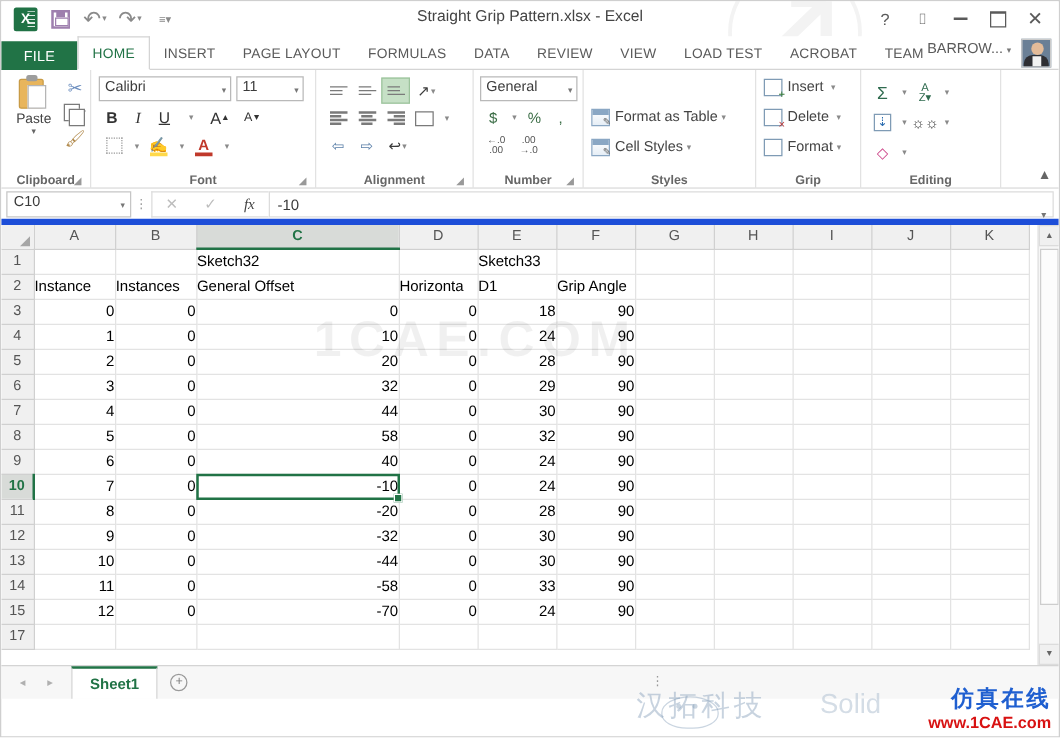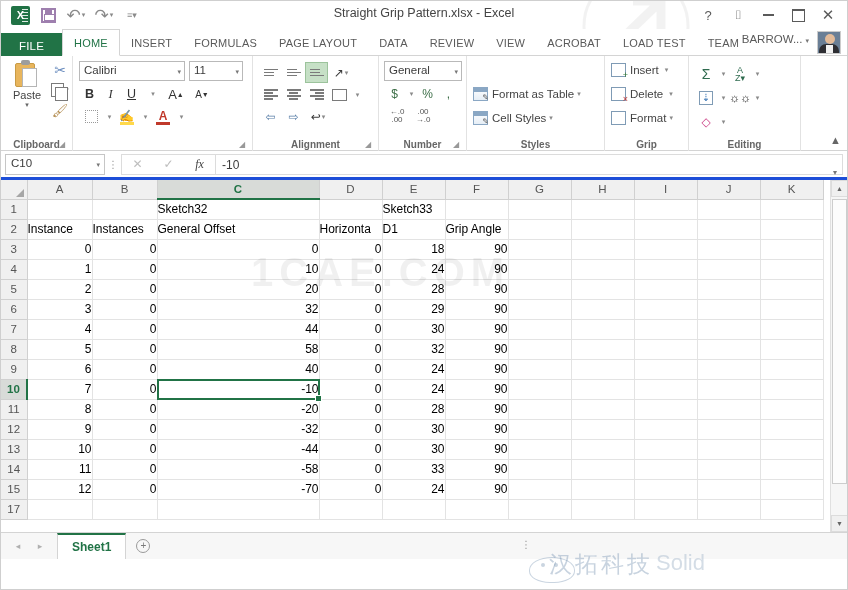--- a/index.html
+++ b/index.html
@@ -123,21 +123,21 @@
   .erow { position:absolute; left:6px; display:flex; align-items:center; }
   .erow .b { height:21px; display:flex; align-items:center; justify-content:center; }
   .sigma { font-size:14px; color:#2f6b4f; }
   .sortic { font-size:9px; color:#2f6b4f; line-height:8px; text-align:center; }
   .fillarrow { width:14px; height:14px; border:1px solid #7f9bb5; color:#2b6cb0; font-size:10px; display:flex; align-items:center; justify-content:center;}
   .binoc { font-size:12px; color:#333; }
   .eraser { font-size:12px; color:#c48; }
   .ribcollapse { position:absolute; right:6px; bottom:4px; font-size:11px; color:#666; }
 
   
-  .fbar { position:relative; height:29px; background:#fff; border-bottom:3px solid #1d4ed8; display:flex; align-items:center; padding:0 4px; }
+  .fbar { position:relative; height:29px; background:#fff; border-bottom:5px solid #1d4ed8; display:flex; align-items:center; padding:0 4px; }
   .namebox { width:100px; height:21px; border:1px solid #c6c6c6; background:#fff; font-size:11.5px; padding:2px 16px 0 5px; position:relative; }
   .namebox .selcaret { right:4px; top:6px; }
   .fb-dots { width:16px; text-align:center; color:#999; font-size:10px; letter-spacing:0; }
   .fb-icons { display:flex; align-items:center; height:21px; border:1px solid #dcdcdc; border-right:none; background:#fff; }
   .fb-icons div { width:31px; text-align:center; font-size:12px; color:#bdbdbd; }
   .fb-icons .fx { color:#444; font-style:italic; font-family:"Liberation Serif", serif; font-size:12px; }
   .fbinput { flex:1; height:21px; border:1px solid #dcdcdc; background:#fff; font-size:12px; padding:3px 18px 0 6px; position:relative; }
   .fb-expand { position:absolute; right:5px; top:13px; font-size:8px; color:#777; }
 
   
@@ -176,21 +176,21 @@
   .navarrows { display:flex; align-items:center; height:26px; padding:0 6px; }
   .navarrows div { width:22px; text-align:center; font-size:9px; color:#b0b0b0; }
   .sheettab { height:26px; line-height:25px; padding:0 14px; font-size:12px; font-weight:bold; color:#217346;
               background:#fff; border:1px solid #d4d4d4; border-top:2px solid #217346; border-bottom:none; }
   .addsheet { width:34px; height:26px; display:flex; align-items:center; justify-content:center; color:#7a7a7a; font-size:13px; }
   .addsheet span { width:14px; height:14px; border:1px solid #9a9a9a; border-radius:50%; display:flex;
                    align-items:center; justify-content:center; font-size:10px; line-height:10px; }
   .bottom-dots { position:absolute; left:520px; top:6px; color:#999; font-size:10px; }
 
   
-  .wm-cn { position:absolute; left:548px; top:548px; font-size:23px; color:#7d98b5; opacity:.42; letter-spacing:3px;
+  .wm-cn { position:absolute; left:508px; top:548px; font-size:23px; color:#7d98b5; opacity:.42; letter-spacing:3px;
            font-family:"DejaVu Sans", sans-serif; pointer-events:none; white-space:nowrap; }
   .wm-solid { position:absolute; left:655px; top:549px; font-size:22px; color:#b9c7d6; opacity:.6; pointer-events:none; }
   .wm-blue { position:absolute; right:6px; top:546px; text-align:right; pointer-events:none; }
   .wm-blue .l1 { font-size:18px; font-weight:bold; color:#1f5fd0; letter-spacing:2px; font-family:"DejaVu Sans", sans-serif; }
   .wm-blue .l2 { font-size:13px; font-weight:bold; color:#d81212; letter-spacing:0px; margin-top:-1px; }
   .wm-face { position:absolute; left:528px; top:556px; width:46px; height:26px; border:1.5px solid #9fb3c8;
              border-radius:50% 50% 45% 45%; opacity:.55; pointer-events:none; }
   .wm-face:before { content:""; position:absolute; left:11px; top:5px; width:4px; height:4px; border-radius:50%; background:#9fb3c8; }
   .wm-face:after { content:""; position:absolute; left:24px; top:5px; width:4px; height:4px; border-radius:50%; background:#9fb3c8; }
 </style>
@@ -242,27 +242,27 @@
           <span style="font-size:15px">✕</span>
         </div>
     </div>
   </div>
 
   <div class="tabbar">
     <div class="tabs">
       <div class="tab file">FILE</div>
       <div class="tab active">HOME</div>
       <div class="tab">INSERT</div>
+      <div class="tab">PAGE LAYOUT</div>
       <div class="tab">FORMULAS</div>
-      <div class="tab">PAGE LAYOUT</div>
       <div class="tab">DATA</div>
       <div class="tab">REVIEW</div>
       <div class="tab">VIEW</div>
+      <div class="tab">LOAD TEST</div>
       <div class="tab">ACROBAT</div>
-      <div class="tab">LOAD TEST</div>
       <div class="tab">TEAM</div>
     </div>
     <div class="userchip">
       <span>BARROW...</span><span class="cv">▾</span>
     </div>
     <div class="avatar">
       <div class="body"></div>
         <div class="shirt"></div>
         <div class="head"></div>
     </div>
@@ -336,20 +336,21 @@
           </div>
         <div class="b">
           <span class="fontcolor">
             <span class="a">A</span><span class="bar"></span>
           </span>
         </div>
         <div class="b" style="width:12px">
             <span class="tiny-caret">▾</span>
           </div>
       </div>
+      <div class="glabel">Font</div>
       <div class="dlg">◢</div>
     </div>
 
     <div class="rgroup galign">
       <div class="arow" style="top:6px">
         <div class="b">
             <span class="lines">
               <i style="width:14px"></i>
               <i style="width:10px"></i>
               <i style="width:10px"></i>
@@ -823,14 +824,18 @@
     <div class="sheettab">Sheet1</div>
     <div class="addsheet">
       <span>+</span>
     </div>
     <div class="bottom-dots">⋮</div>
   </div>
 
   <div class="wm-face"></div>
   <div class="wm-cn">汉拓科技</div>
   <div class="wm-solid">Solid</div>
+  <div class="wm-blue">
+    <div class="l1">仿真在线</div>
+    <div class="l2">www.1CAE.com</div>
+  </div>
 
 </div>
 
 </body></html>

